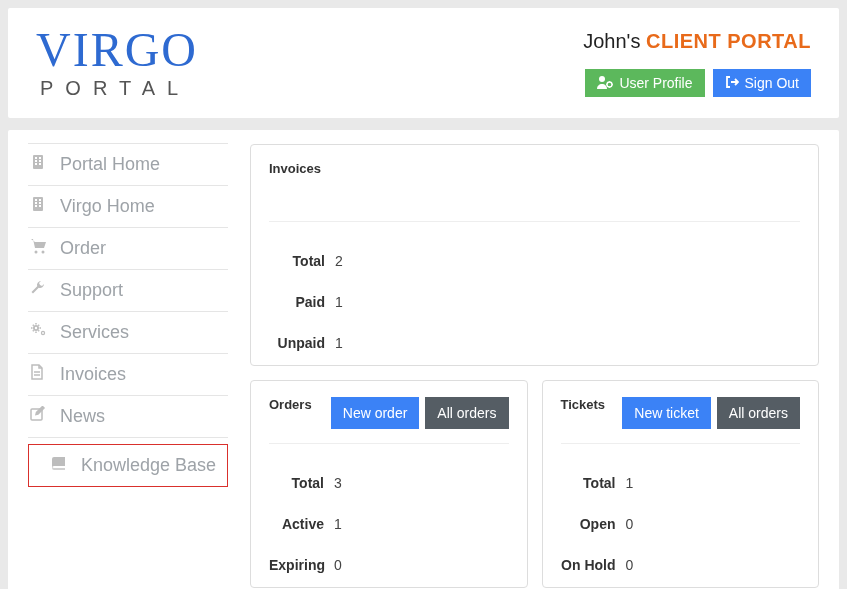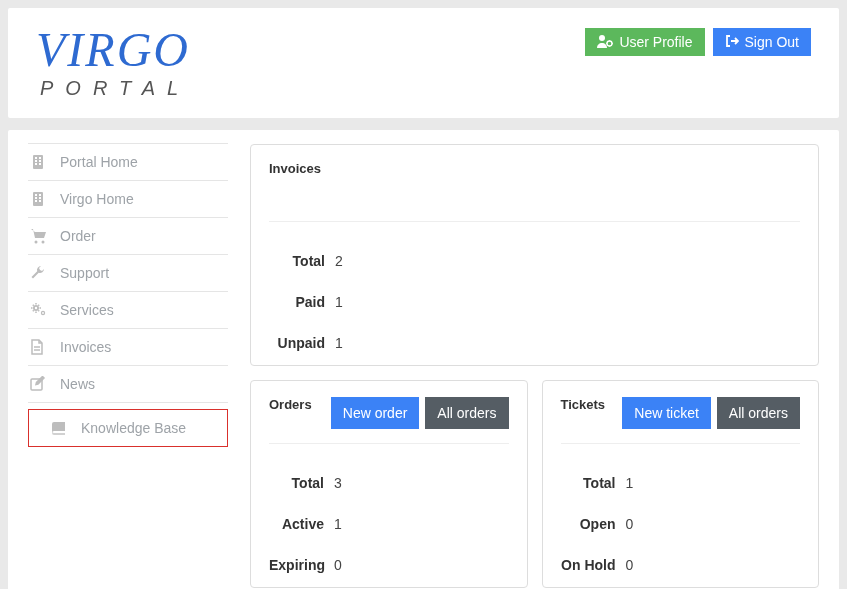--- a/index.html
+++ b/index.html
@@ -12,21 +12,21 @@
   }
   .header {
     background: #fff;
     margin: 8px 8px 0 8px;
     padding: 20px 28px 18px 28px;
     display: flex;
     justify-content: space-between;
     align-items: flex-start;
     border-radius: 2px;
   }
-  .logo { display:flex; flex-direction:column;font-style:italic; }
+  .logo { display:flex; flex-direction:column; }
   .logo-virgo {
     font-family: "Times New Roman", serif;
     font-size: 48px;
     letter-spacing: 2px;
     color: #2e6ad1;
     font-weight: 500;
     line-height: 0.9;
   }
   .logo-hosting {
     font-family: Arial, sans-serif;
@@ -67,27 +67,26 @@
     margin:12px 8px 8px 8px;
     border-radius:2px;
     padding: 14px 20px 12px 20px;
     display:flex;
     gap:22px;
   }
 
   .sidebar { width:200px; flex-shrink:0; }
   .sidebar-item {
     display:flex;
-    align-items:center;
     gap:12px;
     padding: 10px 4px 10px 2px;
     border-top:1px solid #e5e5e5;
     border-bottom:1px solid #e5e5e5;
     color:#9ea3a8;
-    font-size:14px;
+    font-size:18px;
     cursor:pointer;
     margin-top:-1px;
   }
   .sidebar-item.highlight {
     border:1.5px solid #d9302c;
     padding-left:22px;
     margin-top:6px;
   }
   .sidebar-item .icon { width:18px; color:#bdbdbd; }
   .sidebar-item .label { color:#9ea3a8; }
@@ -119,20 +118,23 @@
 </style>
 </head>
 <body>
 
 <div class="header">
   <div class="logo">
     <div class="logo-virgo">VIRGO</div>
     <div class="logo-hosting">PORTAL</div>
   </div>
   <div class="header-right">
+    <div class="portal-title">
+      <span class="prefix">John's </span><span class="suffix">CLIENT PORTAL</span>
+    </div>
     <div class="header-buttons">
       <button class="btn btn-green">
         <span class="icon">
           <svg width="16" height="14" viewBox="0 0 16 14" fill="#fff">
               <circle cx="5" cy="4" r="3"></circle>
               <path d="M0 14c0-3 2.2-5 5-5s5 2 5 5z"></path>
               <circle cx="12.5" cy="9.5" r="2.5" fill="none" stroke="#fff" stroke-width="1.3"></circle>
               <path d="M12.5 6.2v1M12.5 11.8v1M9.2 9.5h1M14.8 9.5h1M10.4 7.4l.7.7M14.6 11.6l-.7-.7M10.4 11.6l.7-.7M14.6 7.4l-.7.7" stroke="#fff" stroke-width="1.3"></path>
             </svg>
         </span>

